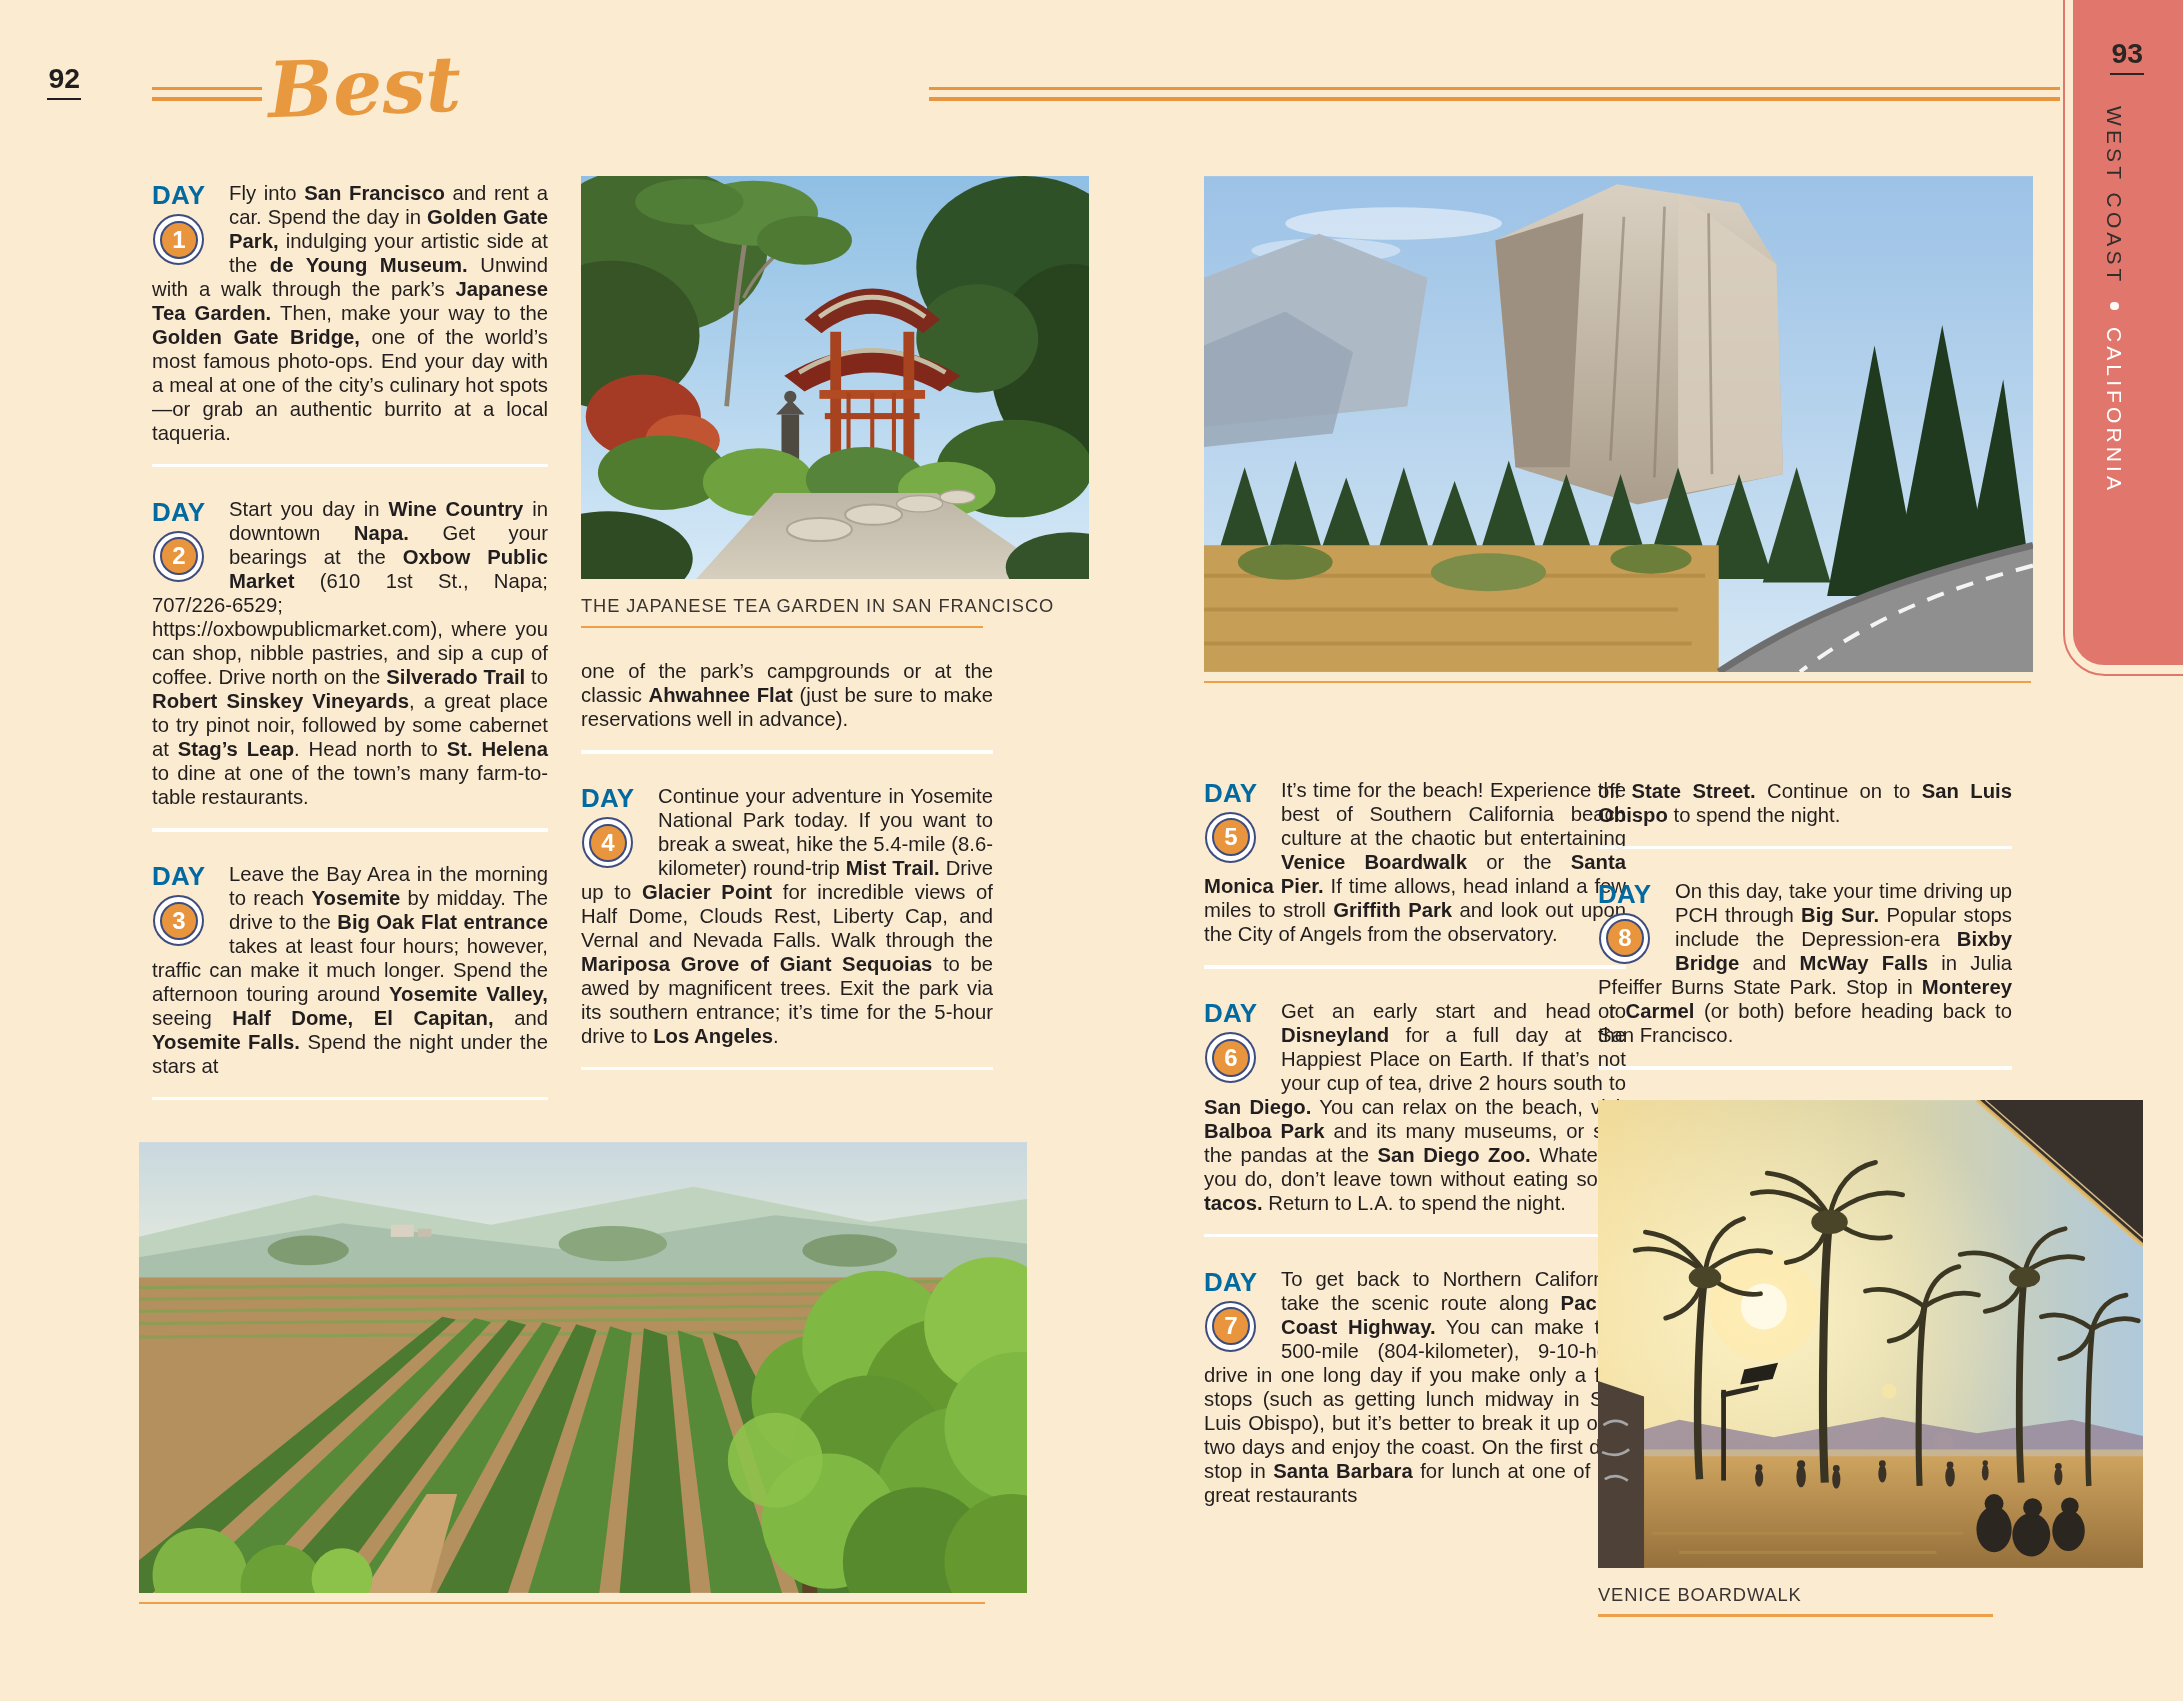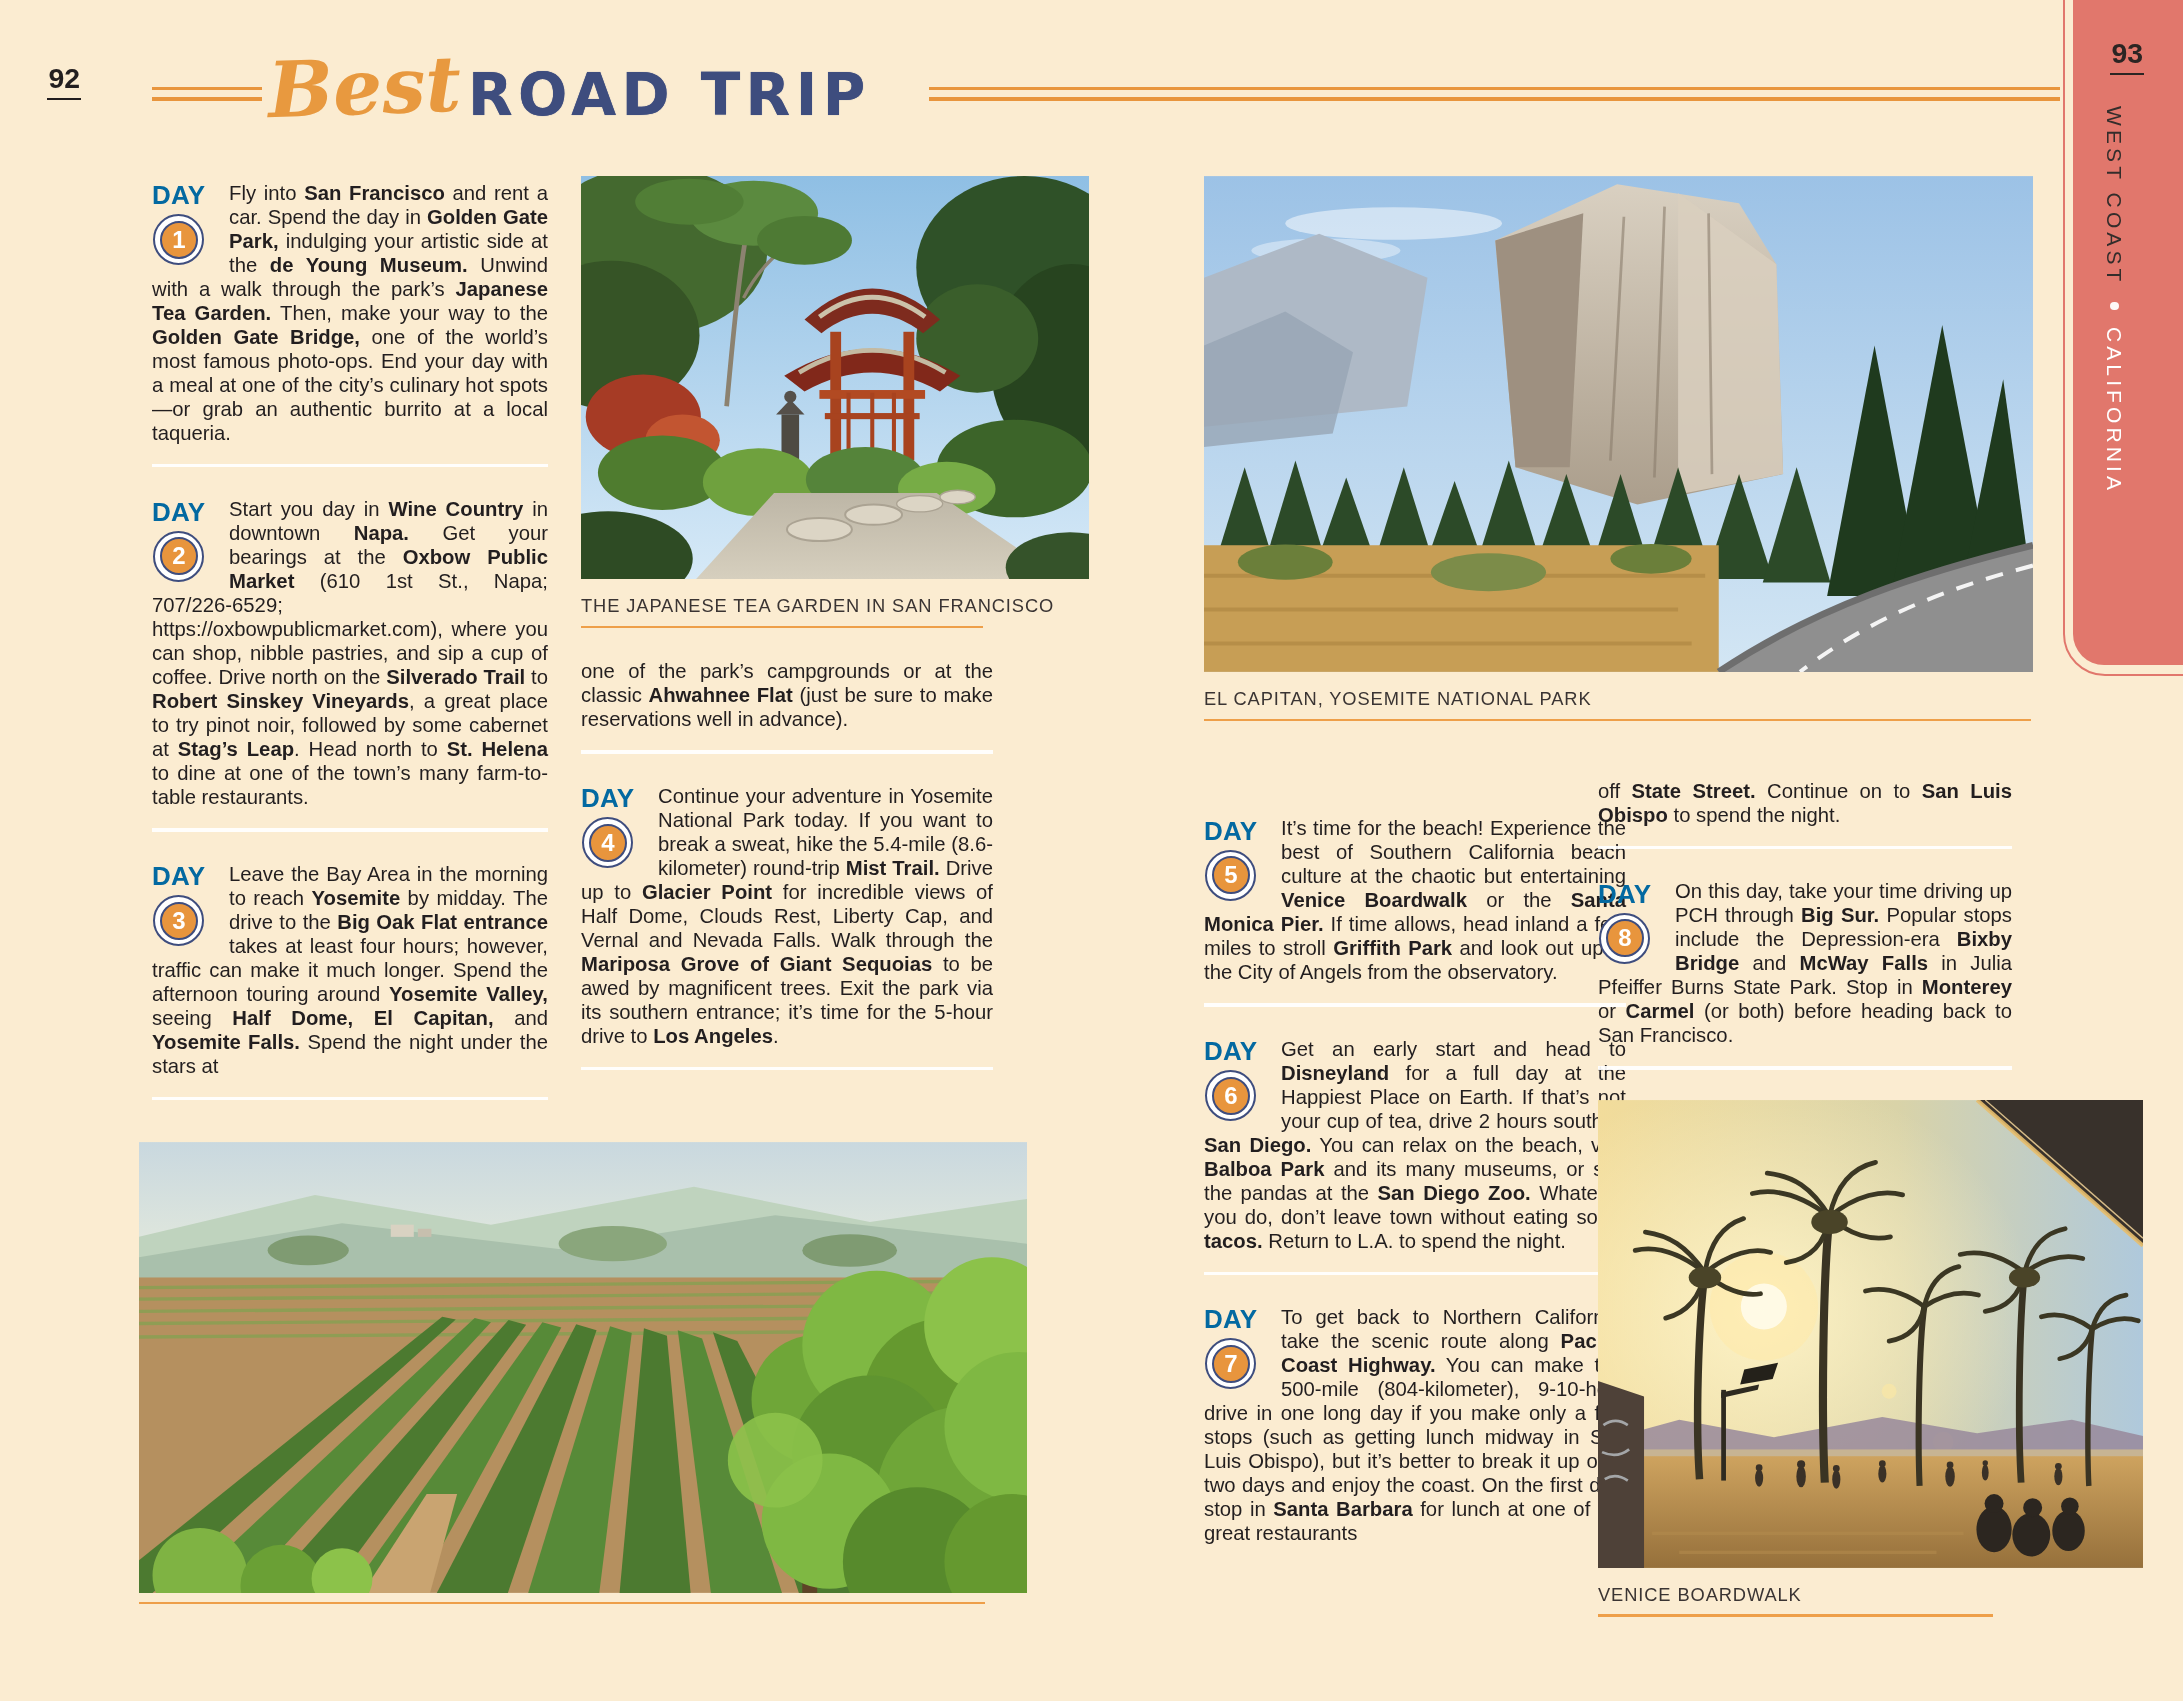--- a/index.html
+++ b/index.html
@@ -107,21 +107,20 @@
 <body>
 
 <div id="canvas">
 
   <div id="pagenum-left" class="pagenum">92</div>
   <div id="lines-left" class="dbl-lines">
       <i></i>
       <i></i>
     </div>
   <div id="title-script">Best</div>
-  <div id="title-main">ROAD TRIP</div>
   <div id="lines-right" class="dbl-lines">
       <i></i>
       <i></i>
     </div>
 
   <div id="col1" class="col">
     <p class="body"><span class="day-badge">
           <span class="day-word">DAY</span>
           <span class="day-circle">
             <span>1</span>
@@ -260,21 +259,20 @@
       <rect x="0" y="545" width="760" height="187" fill="#C79E55"></rect>
       <path d="M0,590 H740 M0,640 H700 M0,690 H720" stroke="#A67F3C" stroke-width="6" opacity=".5"></path>
       <ellipse cx="120" cy="570" rx="70" ry="26" fill="#6B7F3A"></ellipse>
       <ellipse cx="420" cy="585" rx="85" ry="28" fill="#7C8C49"></ellipse>
       <ellipse cx="660" cy="565" rx="60" ry="22" fill="#6B7F3A"></ellipse>
 
       <path d="M1224,545 C1060,585 905,635 760,732 L1224,732 Z" fill="#8F8F8F"></path>
       <path d="M1224,575 C1090,610 980,655 880,732" stroke="#ffffff" stroke-width="6" stroke-dasharray="26 20" fill="none" opacity=".9"></path>
       <path d="M1224,545 C1060,585 905,635 760,732" stroke="#6E6E6E" stroke-width="10" fill="none"></path>
     </svg>
-    <div class="cap">EL CAPITAN, YOSEMITE NATIONAL PARK</div>
     <div class="cap-rule"></div>
 
     <p class="body first-day"><span class="day-badge">
           <span class="day-word">DAY</span>
           <span class="day-circle">
             <span>5</span>
           </span>
         </span>It’s time for the beach! Experience the best of Southern California beach culture at the chaotic but entertaining <b>Venice Boardwalk</b> or the <b>Santa Monica Pier.</b> If time allows, head inland a few miles to stroll <b>Griffith Park</b> and look out upon the City of Angels from the observatory.</p>
     <div class="wsep"></div>
     <p class="body"><span class="day-badge">

